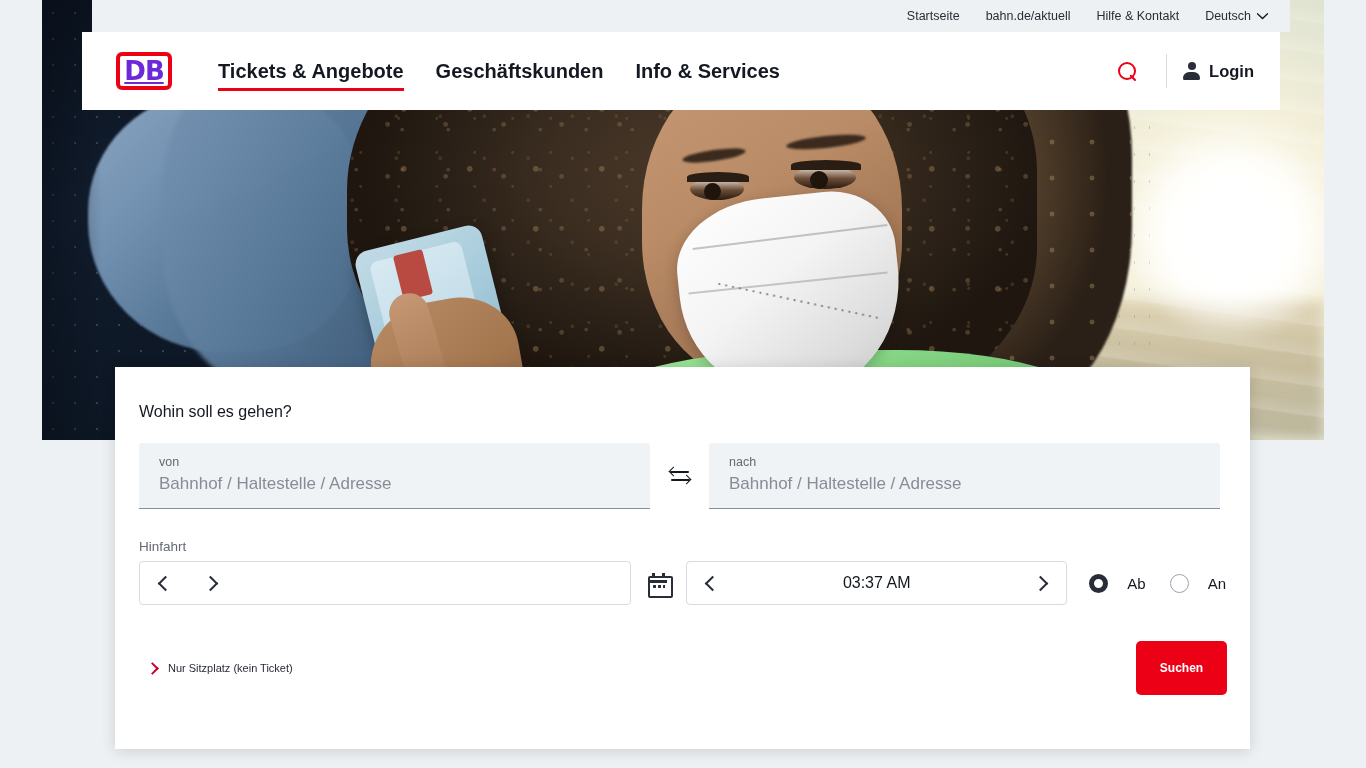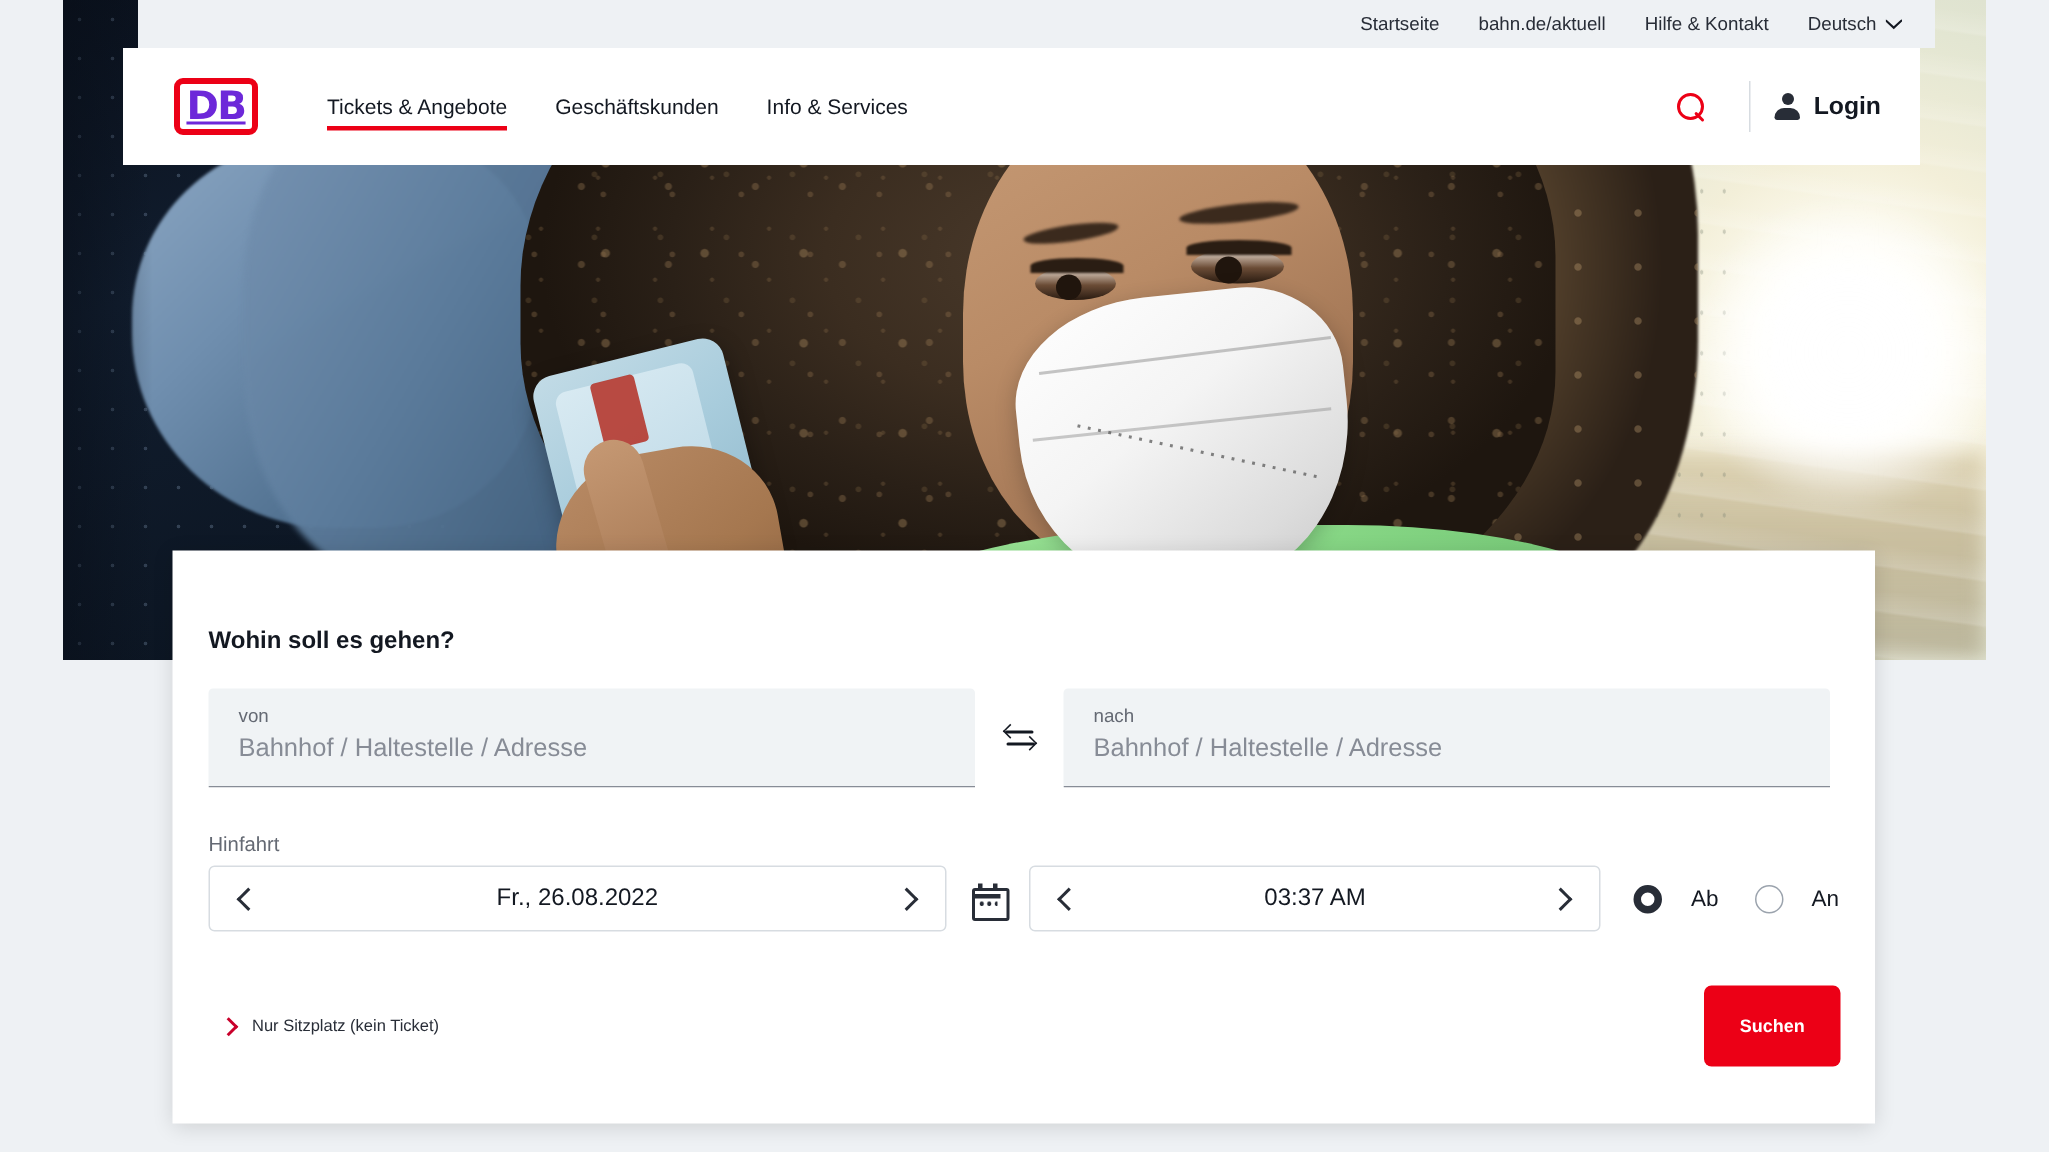--- a/index.html
+++ b/index.html
@@ -223,21 +223,21 @@
     border: 4px solid #ec0016; border-radius: 6px;
     background: #ffffff;
     display: flex; align-items: center; justify-content: center;
     font-family: "DejaVu Sans", sans-serif;
     font-weight: 700; font-size: 26px; letter-spacing: -1px;
     color: #6d28d9; line-height: 1;
   }
   .nav-links { display: flex; align-items: center; gap: 0; margin-left: 30px; }
   .nav-link {
     position: relative;
-    font-size: 14px; font-weight: 400; color: #131821;
+    font-size: 20px; font-weight: 700; color: #131821;
     padding: 22px 16px; text-decoration: none; white-space: nowrap;
   }
   .nav-link.active::after {
     content: ""; position: absolute; left: 16px; right: 16px; bottom: 14px;
     height: 3px; background: #ec0016;
   }
   .nav-right {
     margin-left: auto; margin-right: 26px;
     display: flex; align-items: center; gap: 0;
   }
@@ -271,22 +271,22 @@
   }
 
   
   .card {
     position: absolute; left: 115px; top: 367px; width: 1135px; height: 382px;
     background: #ffffff;
     box-shadow: 0 2px 14px rgba(0,0,0,.14);
     padding: 36px 24px 0 24px;
   }
   .card-title {
-    font-size: 16px; font-weight: 700; color: #131821;
-    margin: 16px 0 22px 0;
+    font-size: 16px; font-weight: 400; color: #131821;
+    margin: 0 0 22px 0;
   }
   .loc-row { display: flex; align-items: flex-start; }
   .field {
     position: relative;
     width: 511px; height: 66px;
     background: #f0f3f5;
     border-bottom: 1.5px solid #878c96;
     border-radius: 3px 3px 0 0;
     padding: 9px 20px 0 20px;
     cursor: text;
@@ -475,21 +475,20 @@
       </label>
     </div>
 
     <div class="hin-label">Hinfahrt</div>
 
     <div class="dt-row">
       <div class="stepper date">
         <button class="step-btn">
           <span class="chev left"></span>
         </button>
-        <span class="step-val">Fr., 26.08.2022</span>
         <button class="step-btn">
           <span class="chev right"></span>
         </button>
       </div>
 
       <button class="cal-btn">
         <span class="cal">
           <span class="pin a"></span>
             <span class="pin b"></span>
             <span class="dots"></span>

